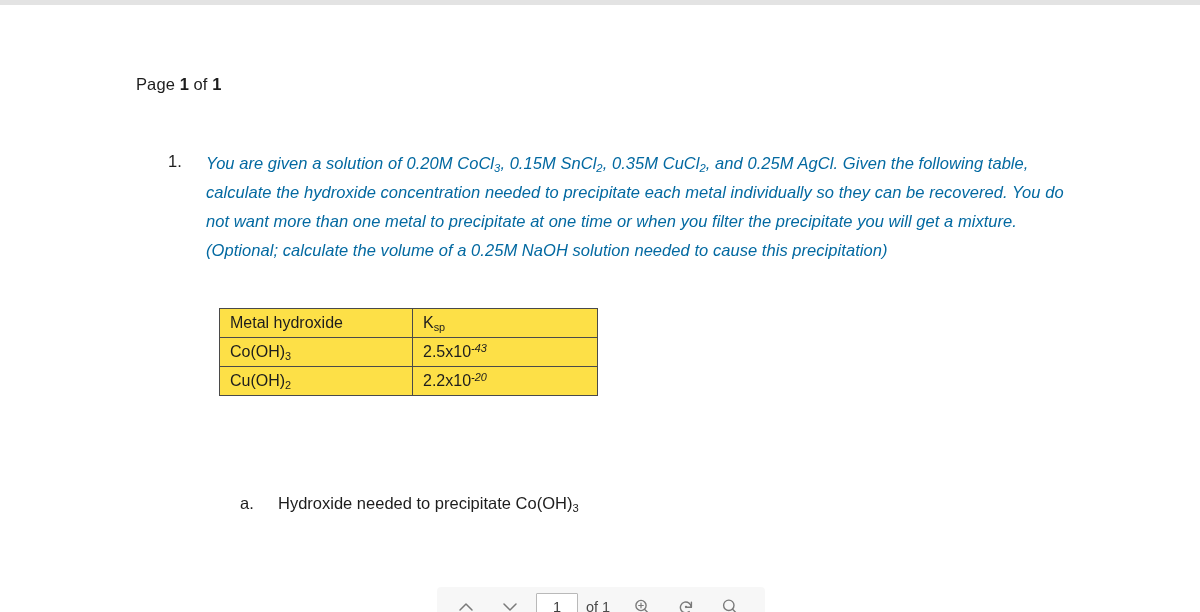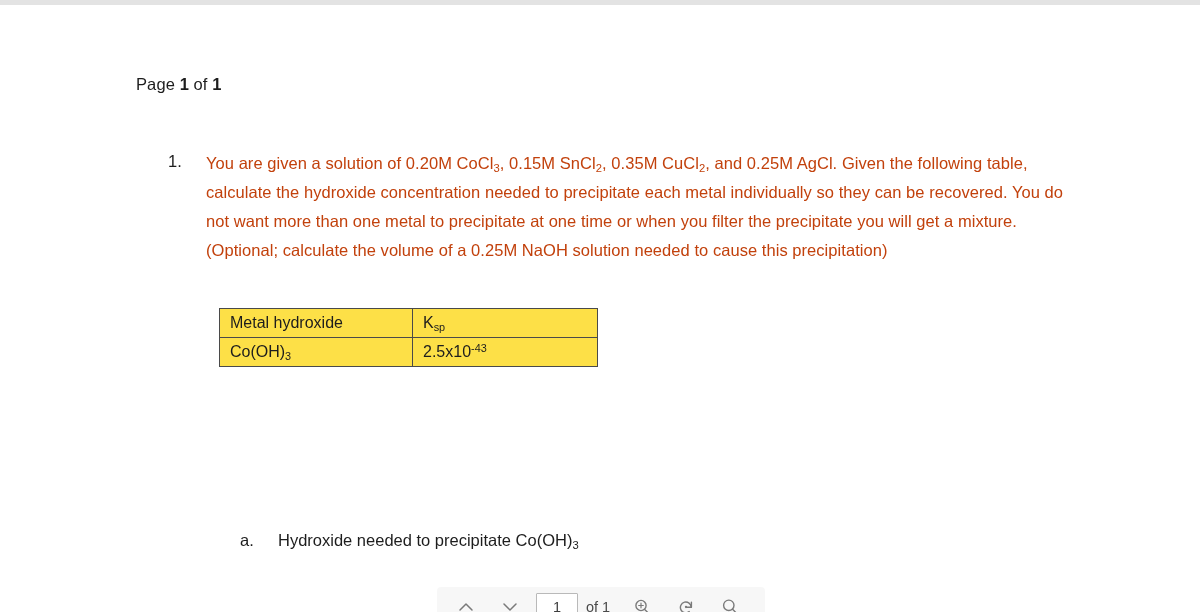--- a/index.html
+++ b/index.html
@@ -60,25 +60,26 @@
     top: 3px;
     font-size: 16.5px;
     font-weight: 400;
     color: #1d1d1d;
   }
   .q-body {
     margin-left: 38px;
     font-size: 16.5px;
     line-height: 29px;
     text-align: left;
-    color: #c2410c;
+    color: #0369a1;
     letter-spacing: .05px;
+    font-style: italic;
   }
   sub { font-size: .68em; line-height: 0; vertical-align: -0.28em; }
-  sup { font-size: .68em; line-height: 0; vertical-align: 0.45em; }
+  sup { font-size: .68em; line-height: 0; vertical-align: 0.45em; font-style: italic; }
 
   
   .ksp-table {
     position: absolute;
     top: 303px;
     left: 219px;
     width: 378px;
     border-collapse: collapse;
     table-layout: fixed;
     background: #fde047;
@@ -96,21 +97,20 @@
   .ksp-table col.c2 { width: 185px; }
 
   
   .subq {
     position: absolute;
     top: 489px;
     left: 240px;
     font-size: 16.5px;
     color: #1d1d1d;
     white-space: nowrap;
-    margin-top: 37px;
   }
   .subq .sub-marker {
     display: inline-block;
     width: 38px;
   }
 
   
   .pdf-toolbar {
     position: absolute;
     left: 438px;
@@ -188,20 +188,24 @@
       </colgroup>
     <tbody>
       <tr>
         <td>Metal hydroxide</td>
         <td><span>K</span><sub>sp</sub></td>
       </tr>
       <tr>
         <td><span>Co(OH)</span><sub>3</sub></td>
         <td><span>2.5x10</span><sup>-43</sup></td>
       </tr>
+      <tr>
+        <td><span>Cu(OH)</span><sub>2</sub></td>
+        <td><span>2.2x10</span><sup>-20</sup></td>
+      </tr>
     </tbody>
   </table>
 
   <div class="subq">
     <span class="sub-marker">a.</span><span>Hydroxide needed to precipitate Co(OH)</span><sub>3</sub>
   </div>
 
   <div class="pdf-toolbar">
 
     <button class="tb-btn">

